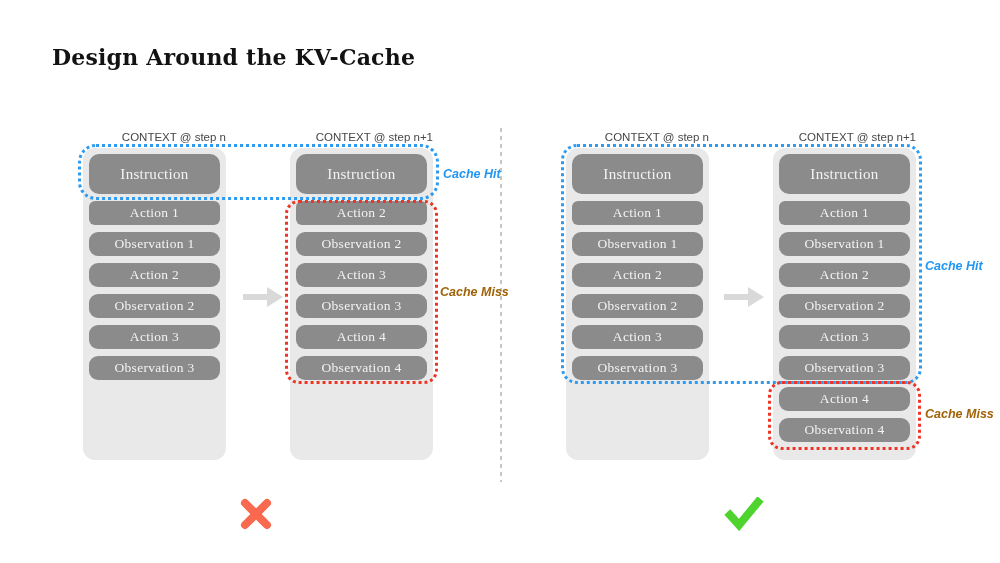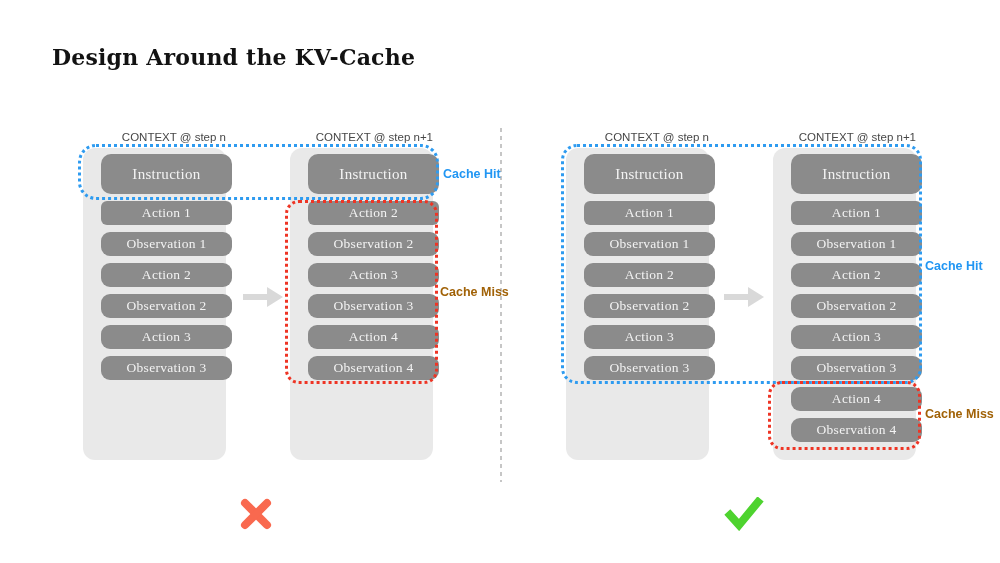--- a/index.html
+++ b/index.html
@@ -34,21 +34,21 @@
   .column {
     position: absolute;
     top: 148px;
     width: 143px;
     height: 312px;
     background: #e9e9e9;
     border-radius: 12px;
   }
   .ctx-box {
     position: absolute;
-    left: 18px;
+    left: 6px;
     width: 131px;
     background: #8b8b8b;
     border-radius: 9px;
     color: #f3f3f3;
     font-family: "Liberation Serif", serif;
     font-size: 13.5px;
     display: flex;
     align-items: center;
     justify-content: center;
     letter-spacing: 0.3px;
@@ -79,20 +79,21 @@
   .outline.red  { border: 3px dotted #ee3424; }
   .blue-left  { left: 78px;  top: 144px; width: 361px; height: 56px;  border-radius: 18px; }
   .red-left   { left: 285px; top: 200px; width: 153px; height: 184px; border-radius: 14px; }
   .blue-right { left: 561px; top: 144px; width: 361px; height: 240px; border-radius: 16px; }
   .red-right  { left: 768px; top: 381px; width: 153px; height: 69px;  border-radius: 14px; }
   .cache-label {
     position: absolute;
     font-size: 12.5px;
     font-weight: 600;
     white-space: nowrap;
+    font-style: italic;
   }
   .cache-label.hit  { color: #2196f3; }
   .cache-label.miss { color: #a16207; }
   .lbl-hit-left   { left: 443px; top: 167px; }
   .lbl-miss-left  { left: 440px; top: 285px; }
   .lbl-hit-right  { left: 925px; top: 259px; }
   .lbl-miss-right { left: 925px; top: 407px; }
   .arrow {
     position: absolute;
     top: 287px;

